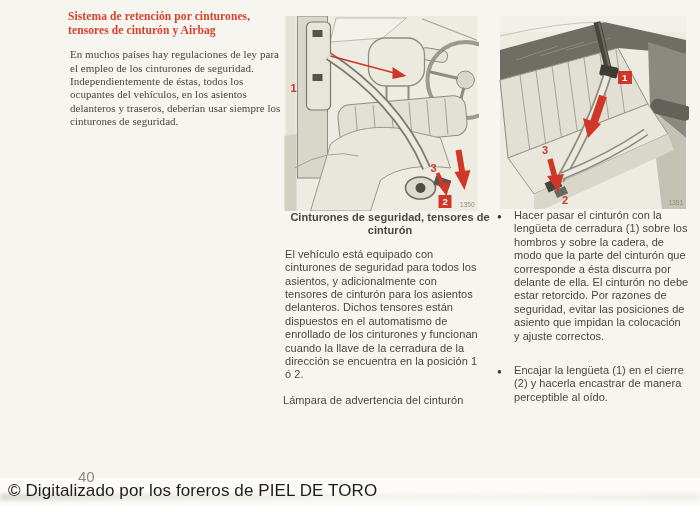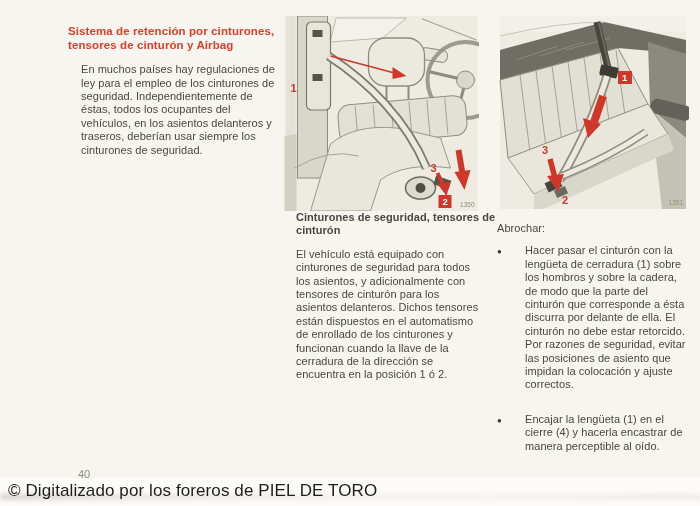--- a/index.html
+++ b/index.html
@@ -11,44 +11,44 @@
   .page-bottom-strip{
     position:absolute;left:0;bottom:0;width:700px;height:28px;
     background:#fcfbf8;
   }
   .scan-edge{
     position:absolute;left:0;top:494px;width:700px;height:6px;
     background:linear-gradient(90deg,#b9b7ae 0%,#d8d6cd 18%,#e9e7df 45%,#efede6 70%,#e2e0d7 100%);
     filter:blur(2px);opacity:.55;
   }
   .col{position:absolute;top:0;}
-  .col-left{left:68px;top:25px;width:213px;}
+  .col-left{left:68px;top:10px;width:213px;font-family:Liberation Serif, serif;}
   .col-mid{left:283px;top:16px;width:196px;}
   .col-right{left:497px;top:16px;width:192px;}
   .red-heading{
     color:#d9402b;font-size:11.5px;font-weight:bold;line-height:13.6px;
     letter-spacing:.1px;margin:0 0 11px 0;
   }
   .black-heading{
     color:#3b3a36;font-size:11.5px;font-weight:bold;line-height:13.6px;
-    margin:7px 0 9px 0;width:210px;
+    margin:7px 0 9px 0;width:210px;text-align:center;
   }
   .body-text{
     color:#48473f;font-size:11px;line-height:13.4px;letter-spacing:.05px;
-    margin:0 0 10px 13px;
+    margin:0 0 10px 2px;
   }
   .subhead{margin:12px 0 6px 0;}
   .figure-box{width:100%;display:block;}
   .bullet-row{display:flex;margin:0 0 11px 0;}
   .bullet-dot{
     flex:0 0 15px;color:#3b3a36;font-size:8px;line-height:13.4px;padding-top:1px;
   }
   .bullet-text{flex:1;}
   .page-number{
-    position:absolute;left:78px;top:468px;color:#8d8b80;font-size:11px;
+    position:absolute;left:78px;top:468px;color:#8d8b80;font-size:15px;
   }
   .copyright{
     position:absolute;left:8px;top:481px;color:#1d1d1b;font-size:17px;
     letter-spacing:.1px;
   }
   svg text.red-num{font-family:"Liberation Sans",sans-serif;font-weight:bold;font-size:11px;fill:#cf3728;}
   svg text.white-num{font-family:"Liberation Sans",sans-serif;font-weight:bold;font-size:9.5px;fill:#ffffff;}
   svg text.fig-num{font-family:"Liberation Sans",sans-serif;font-size:6.5px;fill:#92907f;}
 </style>
 </head>
@@ -119,20 +119,21 @@
         <line x1="153" y1="157" x2="159" y2="170" stroke="#cf3728" stroke-width="4"></line>
         <polygon points="153,168 166,166 162,180" fill="#cf3728"></polygon>
         <rect x="154" y="179" width="13" height="13" fill="#cf3728"></rect>
         <text class="white-num" x="158" y="189">2</text>
       </g>
       <text class="fig-num" x="190" y="191" text-anchor="end">1350</text>
     </svg>
 
     <p class="body-text black-heading">Cinturones de seguridad, tensores de cinturón</p>
     <p class="body-text">El vehículo está equipado con cinturones de seguridad para todos los asientos, y adicionalmente con tensores de cinturón para los asientos delanteros. Dichos tensores están dispuestos en el automatismo de enrollado de los cinturones y funcionan cuando la llave de la cerradura de la dirección se encuentra en la posición 1 ó 2.</p>
+    <p class="body-text subhead">Lámpara de advertencia del cinturón</p>
   </div>
 
   <div class="col col-right">
 
     <svg class="figure-box" width="186" height="193" viewBox="0 0 186 193">
       <rect x="0" y="0" width="186" height="193" fill="#edebe2"></rect>
       <g>
         <rect x="0" y="0" width="186" height="16" fill="#f2f0e8"></rect>
         <polygon points="0,34 104,6 186,24 186,38 118,32 0,64" fill="#6f6e65"></polygon>
         <line x1="16" y1="44" x2="58" y2="30" stroke="#8a897d"></line>
@@ -174,26 +175,25 @@
         <line x1="103" y1="80" x2="94" y2="106" stroke="#cf3728" stroke-width="8"></line>
         <polygon points="101,108 83,102 88,122" fill="#cf3728"></polygon>
         <text class="red-num" x="42" y="138">3</text>
         <line x1="50" y1="143" x2="55" y2="162" stroke="#cf3728" stroke-width="5.5"></line>
         <polygon points="47,160 64,158 58,176" fill="#cf3728"></polygon>
         <text class="red-num" x="62" y="188">2</text>
       </g>
       <text class="fig-num" x="183" y="189" text-anchor="end">1351</text>
     </svg>
 
-    <p class="body-text" style="margin:13px 0 9px 0;">Abrochar:</p>
     <div class="bullet-row">
       <span class="bullet-dot">●</span>
       <span class="bullet-text body-text">Hacer pasar el cinturón con la lengüeta de cerradura (1) sobre los hombros y sobre la cadera, de modo que la parte del cinturón que corresponde a ésta discurra por delante de ella. El cinturón no debe estar retorcido. Por razones de seguridad, evitar las posiciones de asiento que impidan la colocación y ajuste correctos.</span>
     </div>
     <div class="bullet-row">
       <span class="bullet-dot">●</span>
-      <span class="bullet-text body-text">Encajar la lengüeta (1) en el cierre (4) y hacerla encastrar de manera perceptible al oído.</span>
+      <span class="bullet-text body-text">Encajar la lengüeta (1) en el cierre (2) y hacerla encastrar de manera perceptible al oído.</span>
     </div>
   </div>
 
   <div class="page-number">40</div>
   <div class="copyright">© Digitalizado por los foreros de PIEL DE TORO</div>
 </div>
 
 </body></html>

